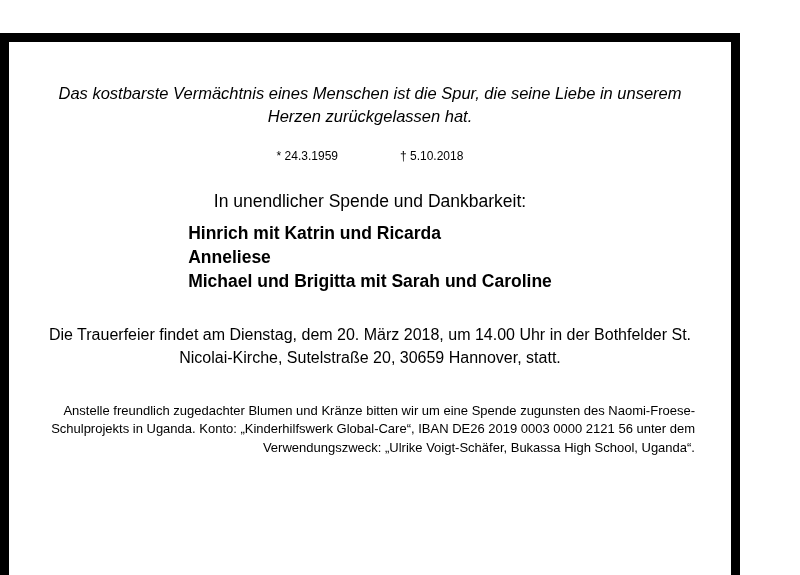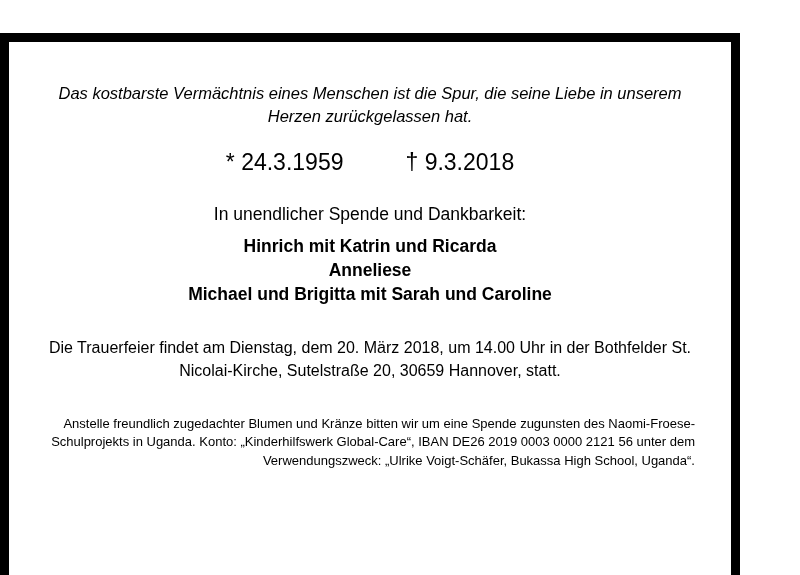--- a/index.html
+++ b/index.html
@@ -39,34 +39,34 @@
     font-weight: bold;
     letter-spacing: 0.2px;
     text-align: center;
     margin: 26px 0 0 0;
     white-space: nowrap;
   }
   .dates {
     display: flex;
     justify-content: center;
     gap: 62px;
-    font-size: 23px;
+    font-size: 12px;
     margin: 20px 0 0 0;
   }
   .dates span {
     white-space: nowrap;
   }
   .dedication {
     font-size: 17.5px;
     text-align: center;
     margin: 28px 0 0 0;
   }
   .survivors {
     margin: 9px 0 0 0;
-    text-align: center;
+    text-align: left;
   }
   .survivors div {
     font-size: 17.5px;
     font-weight: bold;
     line-height: 1.38;
   }
   .service {
     font-size: 16px;
     line-height: 1.45;
     text-align: center;
@@ -84,21 +84,21 @@
 </head>
 <body>
 
 <div class="obituary">
 
   <p class="epitaph">Das kostbarste Vermächtnis eines Menschen ist die Spur, die seine Liebe in unserem Herzen zurückgelassen hat.</p>
 
 
   <div class="dates">
     <span>* 24.3.1959</span>
-    <span>† 9.3.2018</span>
+    <span>† 5.10.2018</span>
   </div>
 
   <p class="dedication">In unendlicher Spende und Dankbarkeit:</p>
 
   <div class="survivors">
     <div>Hinrich mit Katrin und Ricarda</div>
     <div>Anneliese</div>
     <div>Michael und Brigitta mit Sarah und Caroline</div>
   </div>
 

